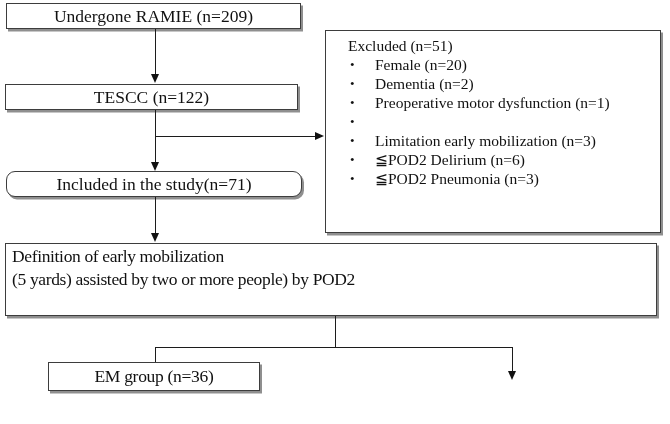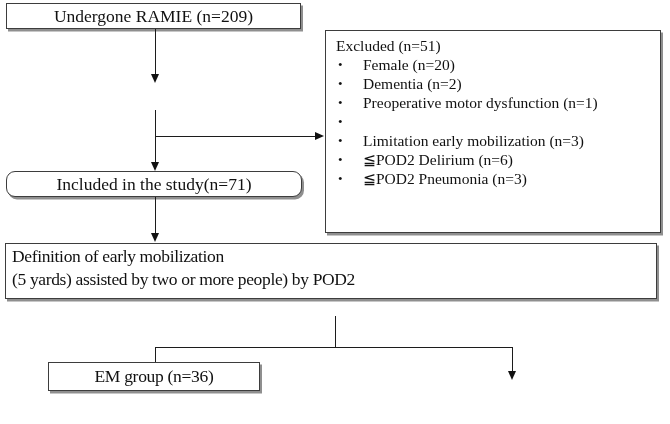--- a/index.html
+++ b/index.html
@@ -15,32 +15,32 @@
   .box.center { display:flex; align-items:center; justify-content:center;
     font-size:17.5px; white-space:nowrap; }
   #box-undergone { left:6px;   top:3px;   width:295px; height:26px; }
   #box-tescc     { left:5px;   top:84px;  width:293px; height:26px; }
   #box-included  { left:6px;   top:171px; width:296px; height:26px;border-radius:9px; }
   #box-em        { left:48px;  top:362px; width:212px; height:29px; letter-spacing:-0.3px; }
   #box-nonem     { left:405px; top:381px; width:213px; height:29px; letter-spacing:-0.3px; }
 
   #box-excluded {
     left:325px; top:30px; width:336px; height:203px;
-    font-size:15.5px; line-height:19px; padding:5px 6px 4px 10px;
+    font-size:15.5px; line-height:19px; padding:5px 6px 4px 22px;
   }
   #box-excluded .title { margin:0 0 0 0; }
   #box-excluded ul { list-style:none; margin:0; padding:0; }
   #box-excluded li { display:flex; align-items:flex-start; }
   #box-excluded .bullet { width:25px; flex:0 0 25px; text-align:left;
     padding-left:2px; font-size:13px; line-height:19px; }
   #box-excluded .itext { flex:1 1 auto; }
   #box-excluded .wrap-narrow { max-width:252px; }
 
   #box-definition {
-    left:5px; top:243px; width:652px; height:56px;
+    left:5px; top:243px; width:652px; height:73px;
     font-size:17.5px; line-height:23px; letter-spacing:-0.35px;
     padding:1px 6px 0 6px;
   }
   #box-definition .defline { white-space:nowrap; }
 
   .vline { position:absolute; width:1.5px; background:#1c1c1c; }
   .hline { position:absolute; height:1.5px; background:#1c1c1c; }
   .arr-down { position:absolute; width:0; height:0;
     border-left:4.5px solid transparent; border-right:4.5px solid transparent;
     border-top:9px solid #111; }
@@ -53,20 +53,23 @@
 
 <div class="canvas">
 
   <div class="box center" id="box-undergone">
     <span>Undergone RAMIE (n=209)</span>
   </div>
 
   <div class="vline" style="left:154.5px; top:29px; height:46px;"></div>
   <div class="arr-down" style="left:150.5px; top:74px;"></div>
 
+  <div class="box center" id="box-tescc">
+    <span>TESCC (n=122)</span>
+  </div>
 
   <div class="vline" style="left:154.5px; top:110px; height:53px;"></div>
   <div class="arr-down" style="left:150.5px; top:162px;"></div>
   <div class="hline" style="left:155px; top:135.5px; width:161px;"></div>
   <div class="arr-right" style="left:315px; top:131.5px;"></div>
 
   <div class="box" id="box-excluded">
     <div class="title">Excluded (n=51)</div>
     <ul>
       <li>

